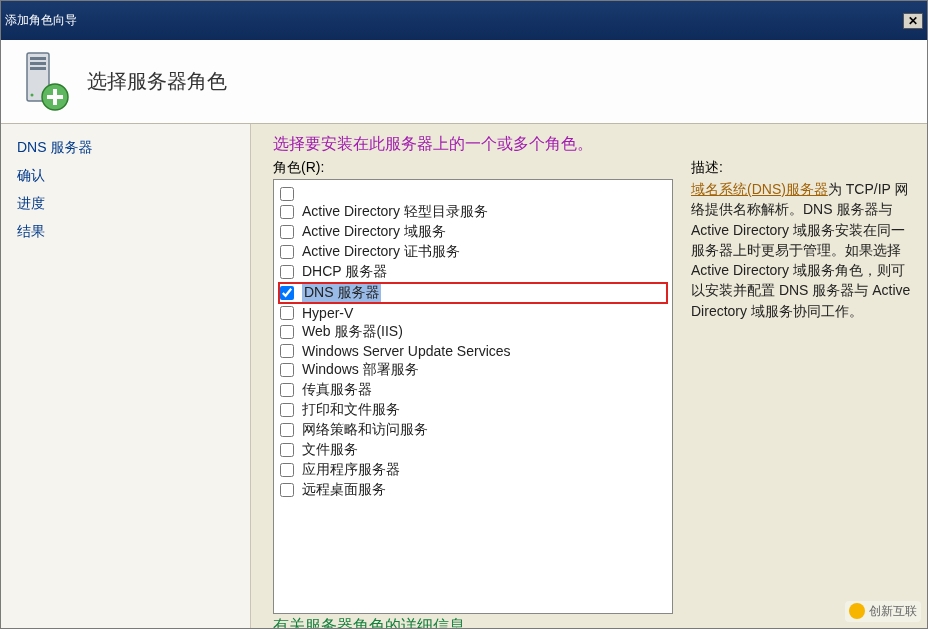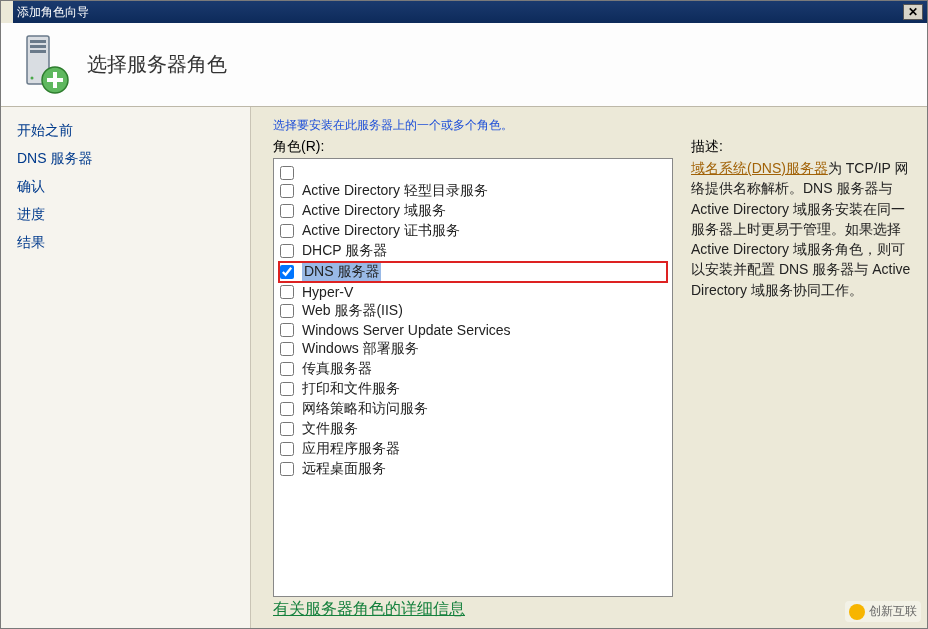--- a/index.html
+++ b/index.html
@@ -1,47 +1,47 @@
 <!DOCTYPE html>
 <html><head>
   <meta charset="utf-8">
   <style>
     * { box-sizing: border-box; margin: 0; padding: 0; font-family: "Microsoft YaHei", "SimSun", Tahoma, sans-serif; }
     body { width: 928px; height: 629px; background: #ece9d8; overflow: hidden; border: 1px solid #7a7a7a; position: relative; }
     
-    .titlebar { height: 22px; background: linear-gradient(to bottom, #1a3a6e, #0d2a5a); color: #fff; display: flex; align-items: center; padding: 0 4px; font-size: 12px; margin-left: 12px; }
+    .titlebar { height: 39px; background: linear-gradient(to bottom, #1a3a6e, #0d2a5a); color: #fff; display: flex; align-items: center; padding: 0 4px; font-size: 12px; }
     .titlebar .title { flex: 1; }
     .close-btn { width: 20px; height: 16px; background: #d8d4c8; border: 1px solid #555; display: flex; align-items: center; justify-content: center; font-size: 12px; color: #000; cursor: pointer; font-weight:bold;}
     
     .header { height: 84px; border-bottom: 1px solid #bdb8a8; display: flex; align-items: center; padding: 8px 14px; gap: 18px; background: #fdfdfd; }
     .header-icon { width: 54px; height: 62px; position: relative; }
     .header-title { font-size: 20px; color: #333; }
     
     .body { display: flex; height: calc(629px - 22px - 84px); }
     
     .sidebar { width: 250px; background: #f6f4ee; border-right: 1px solid #c9c4b5; padding-top: 10px; }
     .sidebar-item { font-size: 14px; color: #003a8c; padding: 5px 16px; cursor: pointer; }
     .sidebar-item.active { background: #3a5f8a; color: #fff; }
     
     .main { flex: 1; padding: 10px 14px 10px 22px; display: flex; flex-direction: column; }
-    .instruction { font-size: 12px; color: #1d4ed8; margin-bottom: 4px; }
+    .instruction { font-size: 16px; color: #a21caf; margin-bottom: 4px; }
     .columns { display: flex; gap: 18px; flex: 1; min-height: 0; }
     .left-col { width: 400px; display: flex; flex-direction: column; }
     .col-heading { font-size: 14px; margin-bottom: 2px; }
     .roles-box { border: 1px solid #888; background: #fff; flex: 1; overflow-y: auto; padding: 6px 4px; }
     .role-row { display: flex; align-items: center; gap: 8px; padding: 1px 2px; font-size: 14px; font-family: "SimSun", monospace; color: #222; }
     .role-row input[type=checkbox] { width: 14px; height: 14px; }
     .role-row.highlight { border: 2px solid #d22; padding: 0 0; }
     .role-row.highlight .lbl { background: #99b9e6; padding: 0 2px; }
     .details-link { font-size: 16px; color: #15803d; text-decoration: underline; margin-top: 2px; cursor: pointer; }
     .right-col { flex: 1; }
     .desc-text { font-size: 14px; line-height: 1.45; color: #222; }
     .desc-text a { color: #a16207; text-decoration: underline; }
     
-    .watermark { position: absolute; bottom: 6px; right: 6px; font-size: 12px; color: #666; display:flex; align-items:flex-end; gap:4px; background: rgba(255,255,255,0.4); padding:2px 4px; border-radius:4px;}
+    .watermark { position: absolute; bottom: 6px; right: 6px; font-size: 12px; color: #666; display:flex; align-items:flex-start; gap:4px; background: rgba(255,255,255,0.4); padding:2px 4px; border-radius:4px;}
     .wm-logo { width:16px; height:16px; background:#f7b500; border-radius:50%; display:inline-block; position:relative;}
   </style>
 </head>
 <body>
 
 <div class="titlebar">
   <span class="title">添加角色向导</span>
   <div class="close-btn">
     <span>✕</span>
   </div>
@@ -59,21 +59,20 @@
       <rect x="38" y="38" width="4" height="16" fill="#fff"></rect>
       <rect x="32" y="44" width="16" height="4" fill="#fff"></rect>
     </svg>
   </div>
   <div class="header-title">选择服务器角色</div>
 </div>
 
 <div class="body">
 
   <div class="sidebar" id="sidebar">
-      <div class="sidebar-item">开始之前</div>
       <div class="sidebar-item">DNS 服务器</div>
       <div class="sidebar-item">确认</div>
       <div class="sidebar-item">进度</div>
       <div class="sidebar-item">结果</div>
     </div>
 
   <div class="main">
     <div class="instruction">选择要安装在此服务器上的一个或多个角色。</div>
     <div class="columns">
       <div class="left-col">

